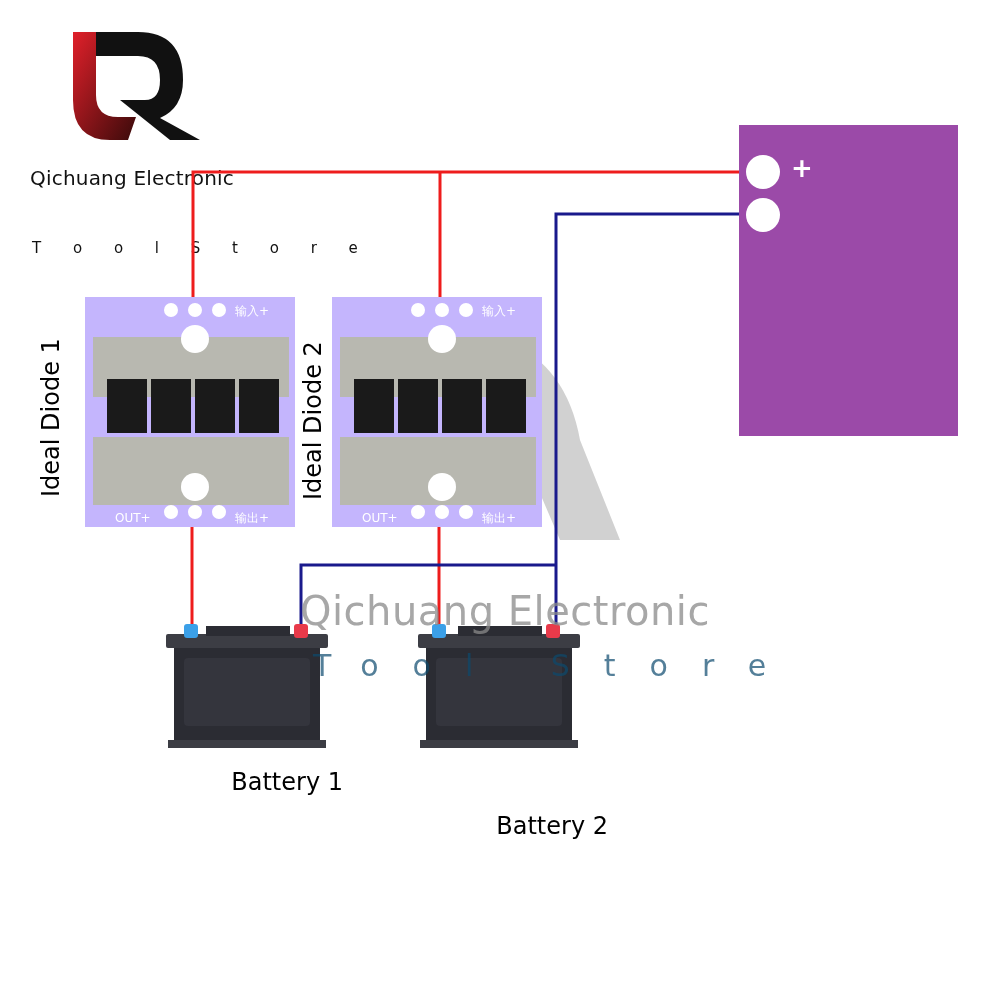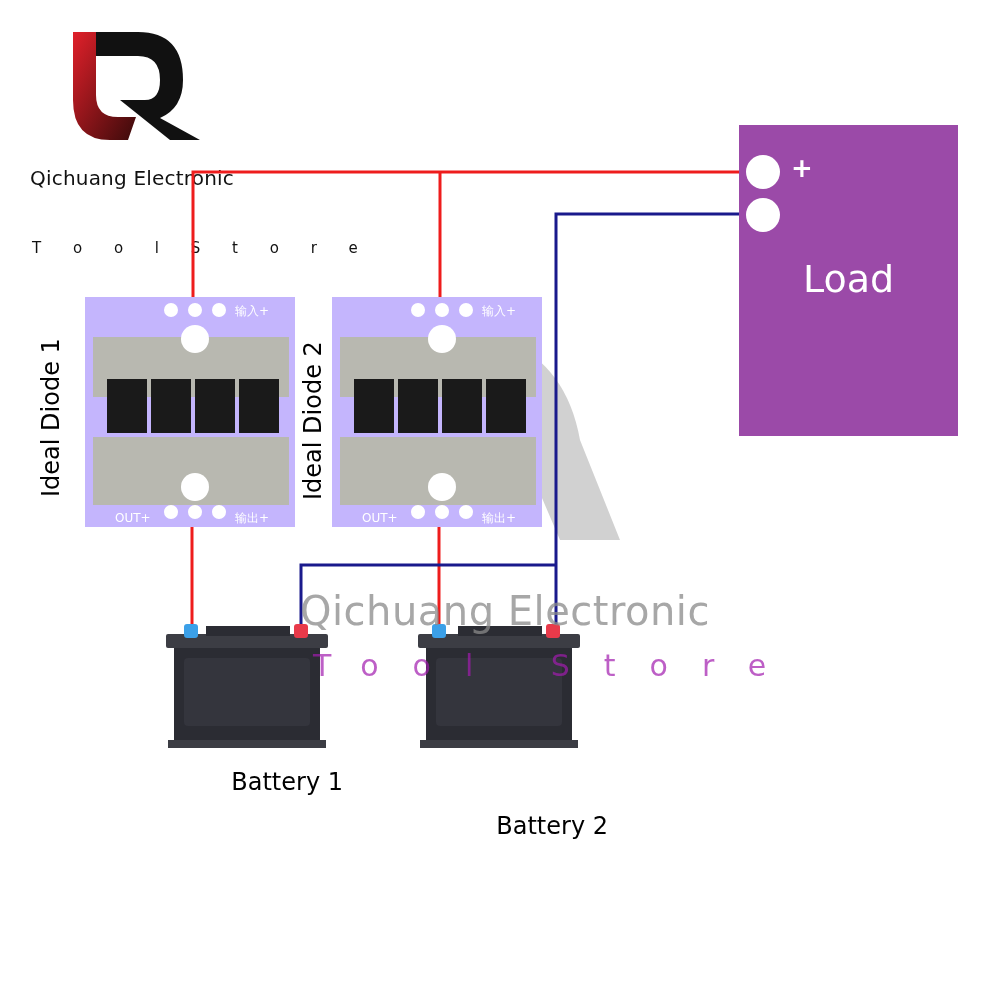--- a/index.html
+++ b/index.html
@@ -8,21 +8,21 @@
   .brand-name { left:30px; top:166px; font-size:20px; color:#111; letter-spacing:0.2px; font-family:"DejaVu Sans", sans-serif; }
   .brand-sub { left:32px; top:196px; font-size:15px; color:#111; letter-spacing:13.5px; font-family:"DejaVu Sans", sans-serif;margin-top:43px; }
   .load-box { left:739px; top:125px; width:219px; height:311px; background:#9b4aa8; }
   .load-label { left:0; width:219px; top:132px; text-align:center; font-size:38px; color:#fff; }
   .load-plus { left:52px; top:28px; font-size:26px; color:#fff; font-weight:bold; }
   .terminal { width:34px; height:34px; border-radius:50%; background:#fff; }
   .pcb { width:210px; height:230px; background:#c4b5fd; }
   .pcb-label { font-size:24px; color:#000; transform:rotate(-90deg); transform-origin:left top; white-space:nowrap; font-family:"DejaVu Sans", sans-serif; }
   .bat-label { font-size:24px; color:#000; text-align:right; width:200px; }
   .wm-name { left:300px; top:588px; font-size:40px; color:#8a8a8a; opacity:0.75; letter-spacing:0.5px; }
-  .wm-sub { left:313px; top:648px; font-size:30px; color:#a21caf; opacity:0.7; letter-spacing:34px; }
+  .wm-sub { left:313px; top:648px; font-size:30px; color:#0c4a6e; opacity:0.7; letter-spacing:34px; }
   svg { position:absolute; left:0; top:0; }
 </style>
 </head>
 <body>
 
 <svg width="1000" height="1000" style="pointer-events:none;">
   <defs>
     <linearGradient id="lg" x1="0" y1="0" x2="1" y2="1">
       <stop offset="0" stop-color="#e0202a"></stop>
       <stop offset="1" stop-color="#3a0a0a"></stop>
@@ -95,21 +95,20 @@
     <text x="150" y="225" font-size="12" fill="#fff" font-family="DejaVu Sans, sans-serif">输出+</text>
     <text x="30" y="225" font-size="12" fill="#fff" font-family="DejaVu Sans, sans-serif">OUT+</text>
   </svg>
 </div>
 <div class="abs pcb-label" style="left:299px; top:500px;">Ideal Diode 2</div>
 
 <div class="abs load-box">
   <div class="abs terminal" style="left:7px; top:30px;"></div>
   <div class="abs terminal" style="left:7px; top:73px;"></div>
   <div class="abs load-plus">+</div>
-  <div class="abs load-label">Load</div>
 </div>
 
 <svg width="1000" height="1000" style="pointer-events:none;">
   <g transform="translate(166,616)">
     <rect x="0" y="18" width="162" height="14" rx="2" fill="#3c3d44"></rect>
     <rect x="8" y="32" width="146" height="92" fill="#2b2c33"></rect>
     <rect x="18" y="42" width="126" height="68" rx="4" fill="#34353d"></rect>
     <rect x="2" y="124" width="158" height="8" fill="#3c3d44"></rect>
     <rect x="40" y="10" width="84" height="10" fill="#2b2c33"></rect>
     <rect x="18" y="8" width="14" height="14" rx="3" fill="#3ba0e8"></rect>

